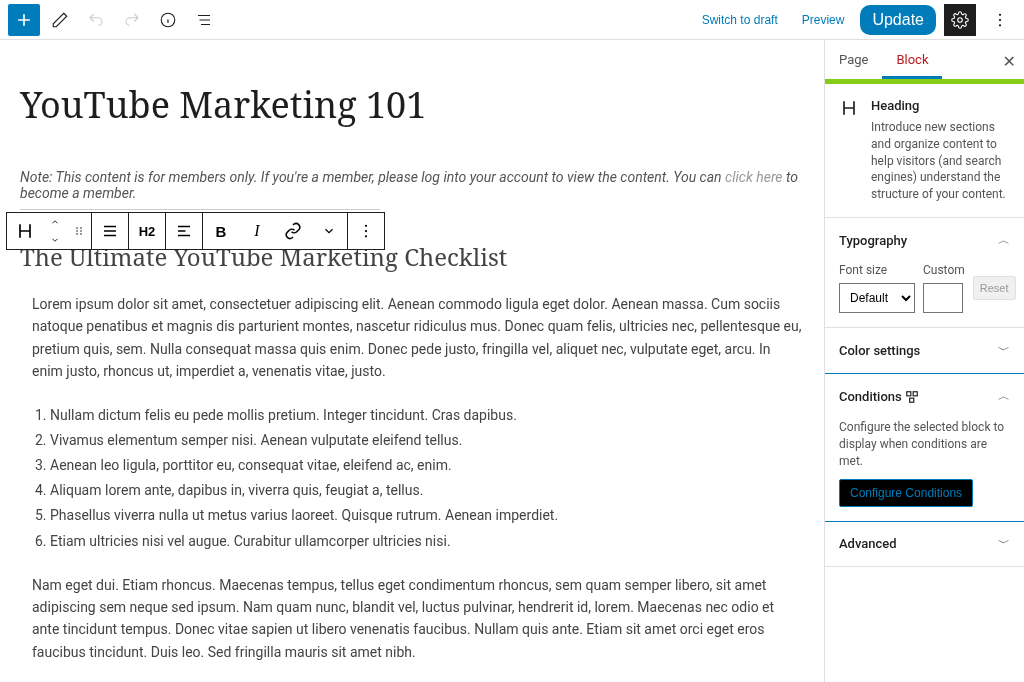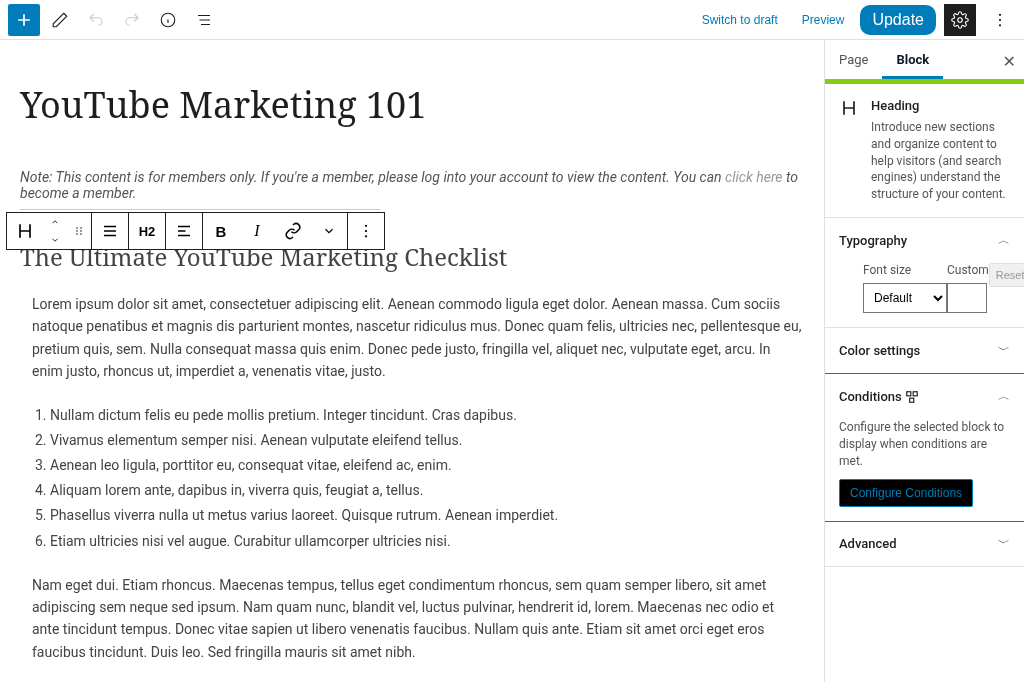--- a/index.html
+++ b/index.html
@@ -31,34 +31,34 @@
 .ft-btn.h2 { font-weight: 700; font-size: 13px; }
 .ft-btn.narrow { width: 24px; }
 .heading-block { font-family: "Noto Serif", Georgia, serif; font-size: 24px; font-weight: 400; color: #444; margin-bottom: 20px; margin-top: 30px; }
 .content-col { padding-left: 12px; max-width: 790px; }
 .para { font-size: 14px; line-height: 1.6; color: #444; margin-bottom: 20px; }
 .list { list-style: decimal; padding-left: 18px; margin-bottom: 20px; }
 .list li { font-size: 14px; line-height: 1.8; color: #444; }
 .sidebar { width: 200px; min-width: 200px; border-left: 1px solid #e0e0e0; overflow-y: auto; background: #fff; display: flex; flex-direction: column; }
 .tabs { display: flex; border-bottom: 5px solid #84cc16; position: relative; height: 44px; align-items: center; }
 .tab { padding: 12px 14px; font-size: 13px; cursor: pointer; color: #555; }
-.tab.active { color: #0f172a; font-weight: 700; box-shadow: inset 0 -3px 0 #007cba; }
+.tab.active { color: #b91c1c; font-weight: 400; box-shadow: inset 0 -3px 0 #007cba; }
 .tab-close { position: absolute; right: 8px; top: 12px; cursor: pointer; font-size: 16px; color: #555; }
 .block-header { display: flex; padding: 14px 14px; gap: 12px; border-bottom: 1px solid #e0e0e0; }
 .block-icon { width: 20px; flex-shrink: 0; color: #1e1e1e; }
 .block-title { font-weight: 500; font-size: 13px; margin-bottom: 6px; }
 .block-desc { font-size: 12px; color: #555; line-height: 1.4; }
 .panel { border-bottom: 1px solid #e0e0e0; }
 .panel-head { display: flex; align-items: center; justify-content: space-between; padding: 14px 14px; cursor: pointer; }
 .panel-head span:first-child { font-weight: 500; font-size: 13px; }
 .chev { font-size: 12px; color: #555; }
 .panel-body { padding: 0 14px 14px 14px; }
-.typo-row { display: flex; align-items: flex-start; margin-left: 24px; }
+.typo-row { display: flex; gap: 8px; align-items: center; }
 .typo-col label { display: block; font-size: 12px; color: #555; margin-bottom: 6px; }
-.select { width: 84px; height: 30px; border: 1px solid #757575; padding: 0 6px; font-size: 12px; background: #fff; }
+.select { width: 76px; height: 30px; border: 1px solid #757575; padding: 0 6px; font-size: 12px; background: #fff; }
 .input-sm { width: 40px; height: 30px; border: 1px solid #757575; padding: 0 4px; font-size: 12px; }
 .reset-btn { height: 24px; padding: 0 6px; font-size: 11px; color: #999; background: #f0f0f0; border: 1px solid #e0e0e0; border-radius: 2px; }
 .panel.selected { border: 1.5px solid #007cba; margin: -1px; }
 .cond-desc { font-size: 12px; color: #555; line-height: 1.4; margin: 0 14px 10px 14px; }
 .cond-btn { margin: 0 14px 14px 14px; border: 1px solid #007cba; color: #007cba; background: #000000; padding: 6px 10px; font-size: 12px; border-radius: 2px; cursor: pointer; }
 svg { display: block; }
 </style>
 </head>
 <body>
 

